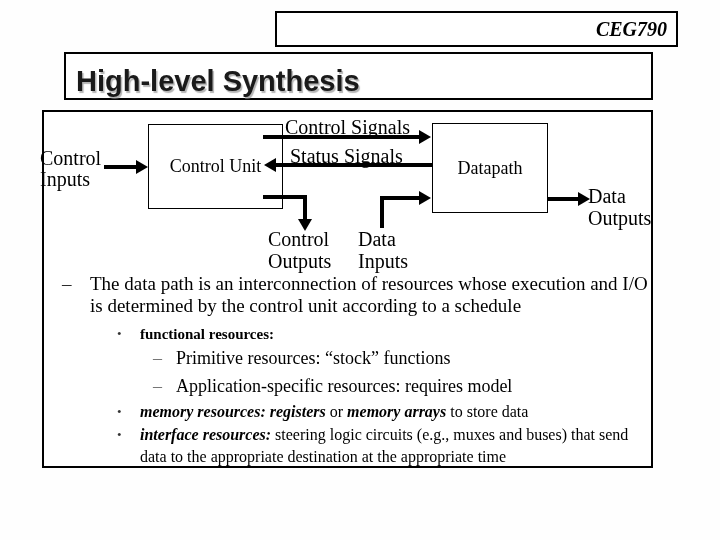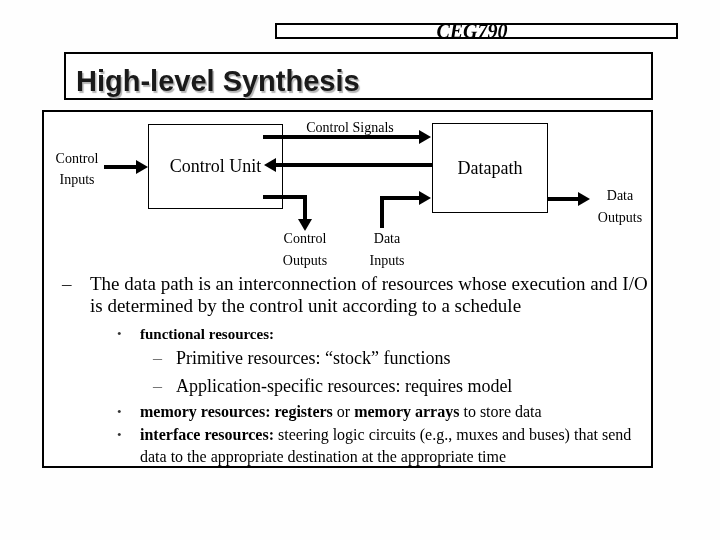--- a/index.html
+++ b/index.html
@@ -2,22 +2,22 @@
 <html><head>
 <meta charset="utf-8">
 <style>
   * { margin:0; padding:0; box-sizing:border-box; }
   html,body { background:#ffffff; }
   .slide {
     position:relative; width:720px; height:540px; background:#fefefe;
     font-family:"Liberation Serif", serif; color:#000; overflow:hidden;
   }
   .box { position:absolute; border:2px solid #000; background:#fff; }
-  .course-box { left:275px; top:23px; width:403px; height:16px;
-    display:flex; align-items:center; justify-content:center; padding-right:9px; }
+  .course-box { left:275px; top:11px; width:403px; height:36px;
+    display:flex; align-items:center; justify-content:flex-end; padding-right:9px; }
   .course-code { font-weight:bold; font-style:italic; font-size:20px; }
   .title-box { left:64px; top:52px; width:589px; height:48px;
     display:flex; align-items:flex-end; padding-left:10px; }
   .title-text { font-family:"Liberation Sans", sans-serif; font-weight:bold;
     font-size:29px; color:#1a1a1a; text-shadow:1.5px 1.5px 1px rgba(140,140,140,0.65); }
   .content-box { left:42px; top:110px; width:611px; height:358px; }
 
   
   .dbox { position:absolute; border:1.5px solid #000; background:#fff;
     display:flex; align-items:center; justify-content:center; font-size:18px; }
@@ -25,21 +25,21 @@
   .dp { left:432px; top:123px; width:116px; height:90px; }
 
   
   .ln { position:absolute; background:#000; }
   .ah { position:absolute; width:0; height:0; }
   .ah.r { border-left:12px solid #000; border-top:7px solid transparent; border-bottom:7px solid transparent; }
   .ah.l { border-right:12px solid #000; border-top:7px solid transparent; border-bottom:7px solid transparent; }
   .ah.d { border-top:12px solid #000; border-left:7px solid transparent; border-right:7px solid transparent; }
 
   
-  .dlabel { position:absolute; font-size:14px; line-height:21px; text-align:center; white-space:nowrap; }
+  .dlabel { position:absolute; font-size:20px; line-height:21px; text-align:left; white-space:nowrap; }
   .lbl-ci { left:40px;  top:148px; width:74px; }
   .lbl-cs { left:285px; top:117px; width:130px; }
   .lbl-ss { left:290px; top:146px; width:124px; }
   .lbl-co { left:268px; top:228px; width:74px; line-height:22px; }
   .lbl-di { left:358px; top:228px; width:58px; line-height:22px; }
   .lbl-do { left:588px; top:185px; width:64px; line-height:22px; }
 
   
   .bullet { position:absolute; display:flex; align-items:flex-start; }
   .marker { flex:0 0 auto; }
@@ -49,21 +49,21 @@
   .b2 { left:117px; top:325px; width:480px; font-size:15px; line-height:18px; }
   .b2 .marker { width:23px; color:#333; font-size:13px; }
   .b2 .btext  { font-weight:bold; }
   .b3 { left:153px; top:348px; width:470px; font-size:18px; line-height:20px; }
   .b4 { left:153px; top:376px; width:470px; font-size:18px; line-height:20px; }
   .b3 .marker, .b4 .marker { width:23px; color:#707070; }
   .b5 { left:117px; top:402px; width:520px; font-size:16px; line-height:19px; }
   .b6 { left:117px; top:424px; width:528px; font-size:16px; line-height:22px; }
   .b5 .marker, .b6 .marker { width:23px; color:#333; font-size:13px; }
   .b6 .btext { max-width:505px; }
-  .bold { font-weight:bold; }
+  .bold { font-weight:bold;font-style:italic; }
 </style>
 </head>
 <body>
 
 <div class="slide">
 
   <div class="box course-box">
     <span class="course-code">CEG790</span>
   </div>
 
@@ -98,20 +98,21 @@
   <div class="ah r" style="left:419px; top:191px;"></div>
 
   <div class="ln" style="left:548px; top:197px; width:31px; height:4px;"></div>
   <div class="ah r" style="left:578px; top:192px;"></div>
 
   <div class="dlabel lbl-ci">
     <div>Control</div>
     <div>Inputs</div>
   </div>
   <div class="dlabel lbl-cs">Control Signals</div>
+  <div class="dlabel lbl-ss">Status Signals</div>
   <div class="dlabel lbl-co">
     <div>Control</div>
     <div>Outputs</div>
   </div>
   <div class="dlabel lbl-di">
     <div>Data</div>
     <div>Inputs</div>
   </div>
   <div class="dlabel lbl-do">
     <div>Data</div>

